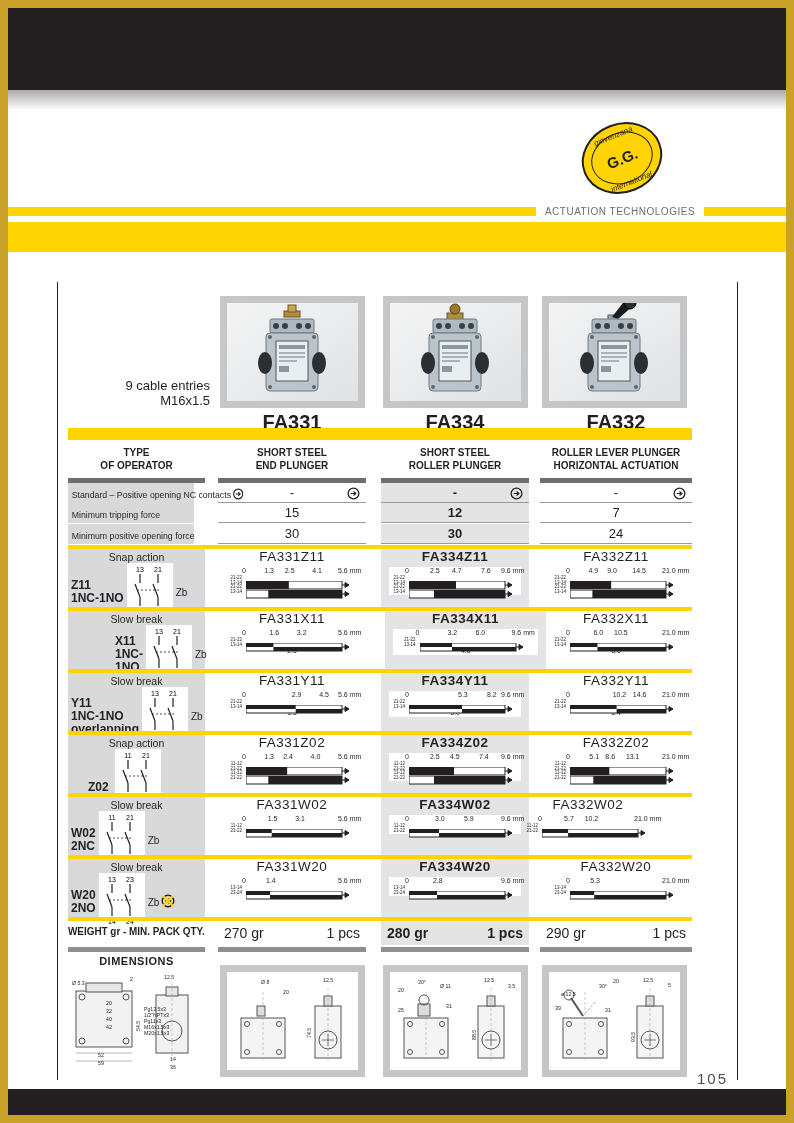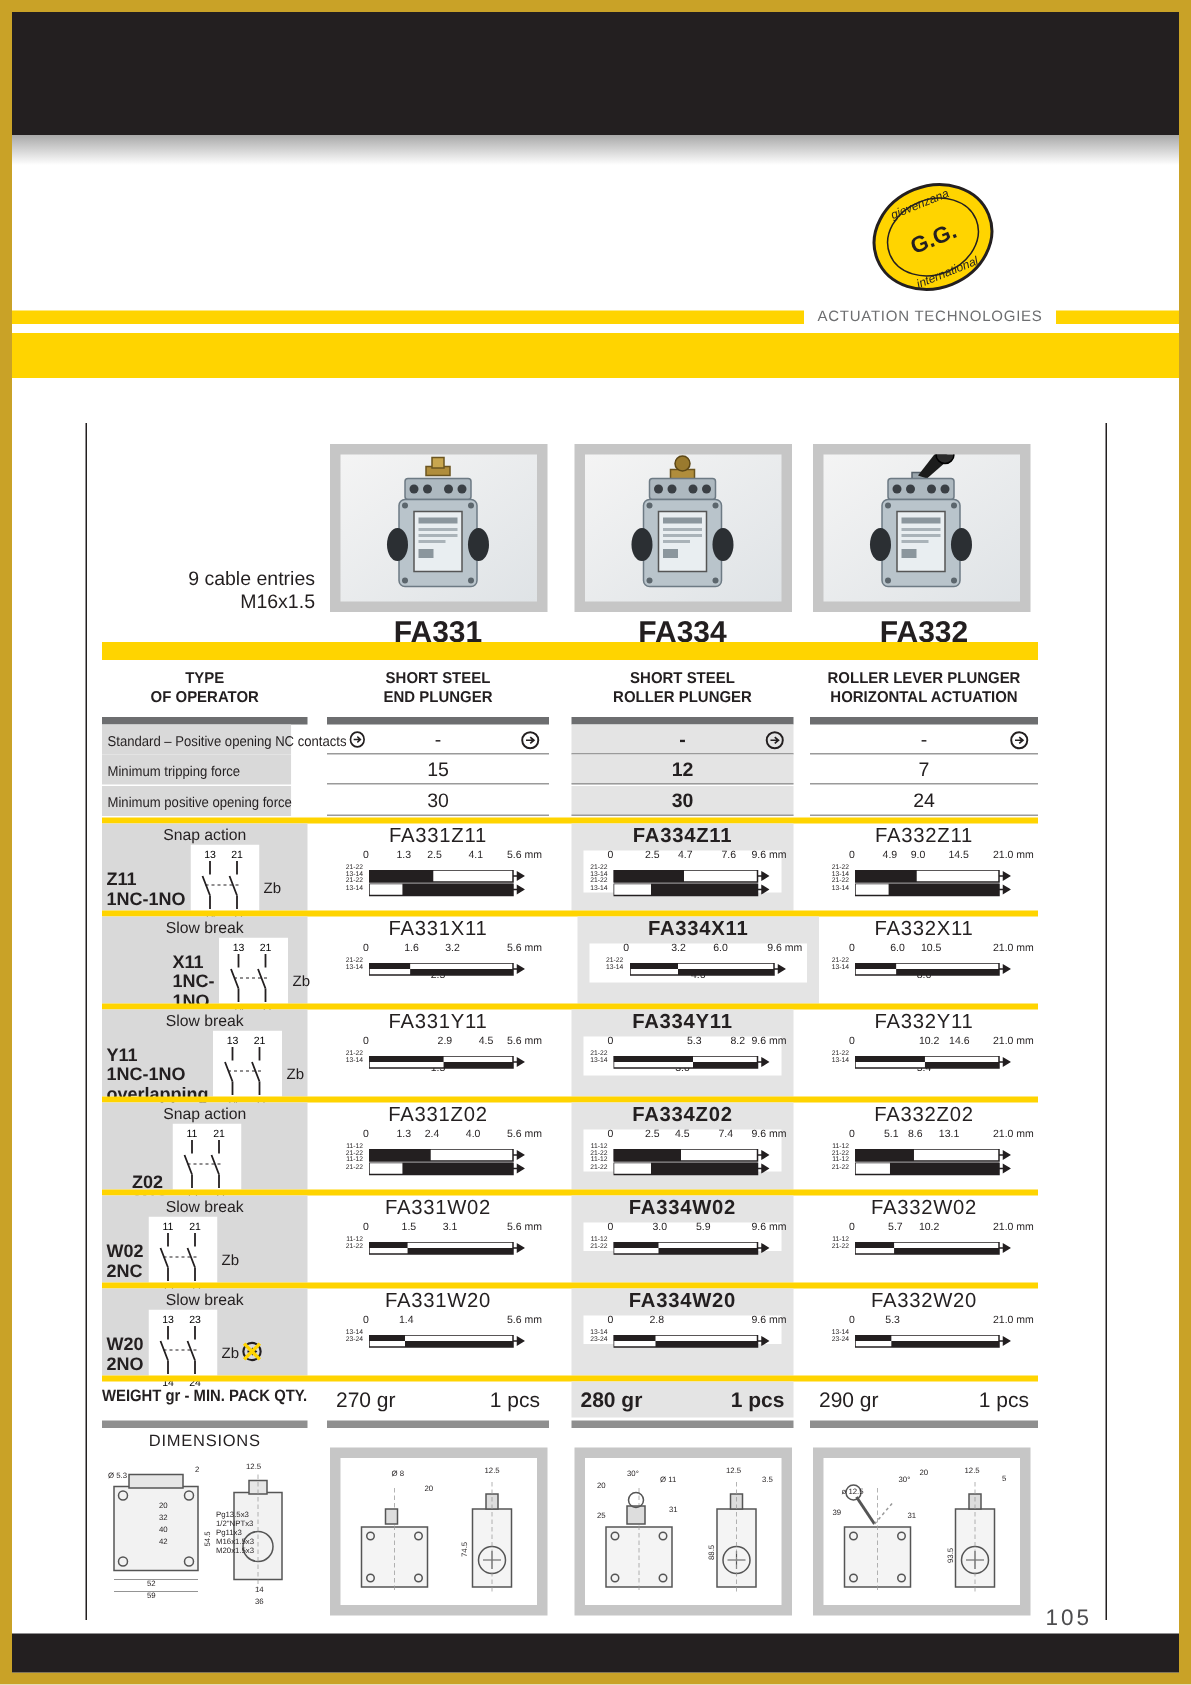--- a/index.html
+++ b/index.html
@@ -35,21 +35,21 @@
   .op-code { font-size:12px; font-weight:bold; line-height:13px; }
   .pn { font-size:13.5px; text-align:center; letter-spacing:0.5px; }
   .pn.bold { font-weight:bold; }
   .diag { position:relative; width:128px; margin:3px auto 0 auto; }
   .tick { position:absolute; font-size:7px; white-space:nowrap; }
   .barlab { position:absolute; font-size:4.5px; line-height:5px; text-align:right; width:14px; }
   .below { font-size:7px; text-align:center; }
   .weight-label { font-size:11px; font-weight:bold; transform:scaleX(0.9); transform-origin:left; white-space:nowrap; }
   .wt { font-size:14px; }
   .underbar { background:#8f8f8f; height:5px; }
-  .dim-head { font-size:11px; font-weight:normal; text-align:center; letter-spacing:0.5px; }
+  .dim-head { font-size:11px; font-weight:bold; text-align:center; letter-spacing:0.5px; }
   .dim-box { background:#c6c6c6; padding:7px; }
   .dim-inner { width:100%; height:100%; background:#fff; }
   .pageno { font-size:15px; letter-spacing:2px; color:#4d4d4f; }
   .botbar { left:0; top:1081px; width:778px; height:26px; background:#231f20; }
   svg text { font-family:"Liberation Sans", sans-serif; }
 </style>
 </head>
 <body>
 
 <div class="page">
@@ -634,21 +634,21 @@
                 <div style="position: absolute; left: 18px; top: 0px;"><svg width="108" height="9" viewBox="0 0 108 9">
                     <rect x="0" y="0" width="96" height="8" fill="#fff" stroke="#231f20" stroke-width="1"></rect>
                     <rect x="0" y="0" width="30" height="4" fill="#231f20"></rect>
                     <rect x="30" y="4" width="66" height="4" fill="#231f20"></rect>
                     <path d="M96 4 h7 m0 0 l-4 -2.5 v5 z" stroke="#231f20" fill="#231f20" stroke-width="1"></path>
                   </svg></div>
               </div>
             </div>
           </div>
         </div>
-        <div class="abs" style="left: 532px; top: 789px; width: 152px; height: 58px;">
+        <div class="abs" style="left: 504px; top: 789px; width: 152px; height: 58px;">
           <div class="pn">FA332W02</div>
           <div class="diag">
             <div style="position: relative; height: 9px;">
               <span class="tick" style="left: 14px; top: 0px;">0</span>
               <span class="tick" style="left: 40.0571px; top: 0px;">5.7</span>
               <span class="tick" style="left: 60.6286px; top: 0px;">10.2</span>
               <span class="tick" style="left: 110px; top: 0px;">21.0 mm</span>
             </div>
             <div style="position: relative; height: 9px;">
               <div class="barlab" style="left: 0px; top: -1px;">11-12<br>21-22</div>

